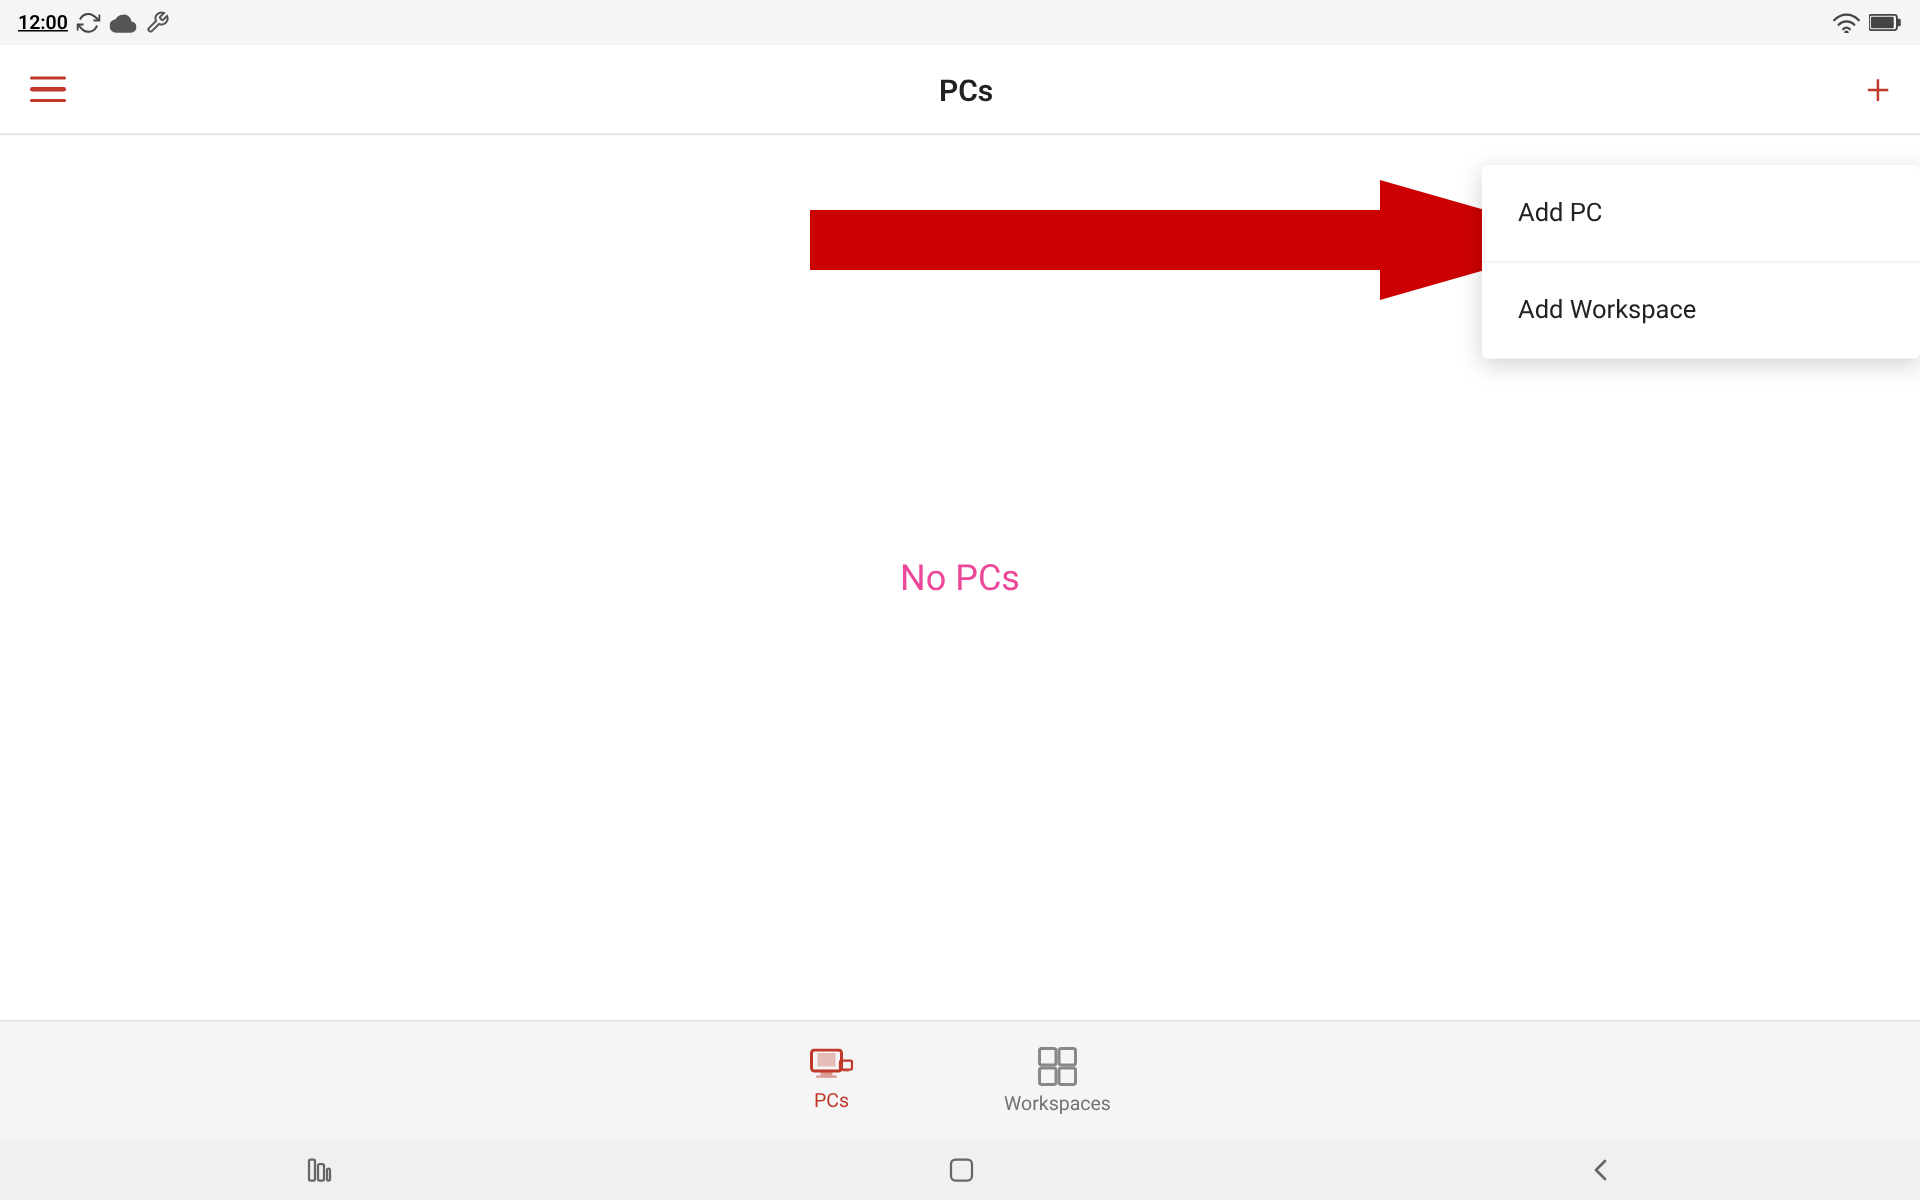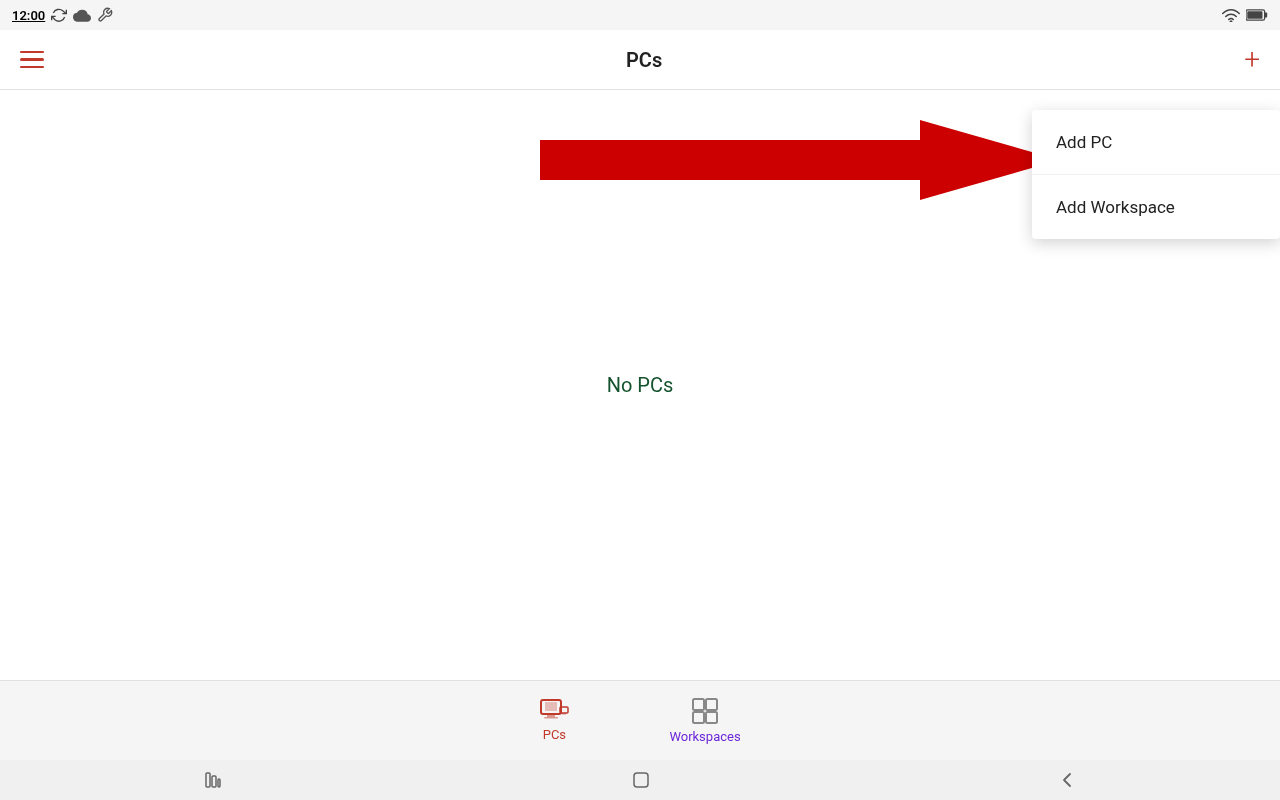--- a/index.html
+++ b/index.html
@@ -73,22 +73,22 @@
 
     
     .main-content {
       height: calc(800px - 30px - 60px - 80px - 40px);
       display: flex;
       align-items: center;
       justify-content: center;
       background: #fff;
     }
     .no-pcs-label {
-      font-size: 20px;
-      color: #14532d;
+      font-size: 24px;
+      color: #ec4899;
     }
 
     
     .tab-bar {
       position: absolute;
       bottom: 40px;
       left: 0;
       right: 0;
       height: 80px;
       background: #f5f5f5;
@@ -102,41 +102,41 @@
       display: flex;
       flex-direction: column;
       align-items: center;
       gap: 4px;
       cursor: pointer;
     }
     .tab-label {
       font-size: 13px;
     }
     .tab-label.active { color: #c0392b; }
-    .tab-label.inactive { color: #6d28d9; }
+    .tab-label.inactive { color: #737373; }
 
     
     .nav-bar {
       position: absolute;
       bottom: 0;
       left: 0;
       right: 0;
       height: 40px;
       background: #f0f0f0;
       display: flex;
       align-items: center;
       justify-content: space-around;
     }
 
     
     .dropdown-menu {
       position: absolute;
       top: 110px;
       right: 0;
-      width: 248px;
+      width: 292px;
       background: #fff;
       box-shadow: 0 4px 16px rgba(0,0,0,0.18);
       border-radius: 4px;
       z-index: 100;
       overflow: hidden;
     }
     .dropdown-item {
       padding: 22px 24px;
       font-size: 17px;
       color: #222;

